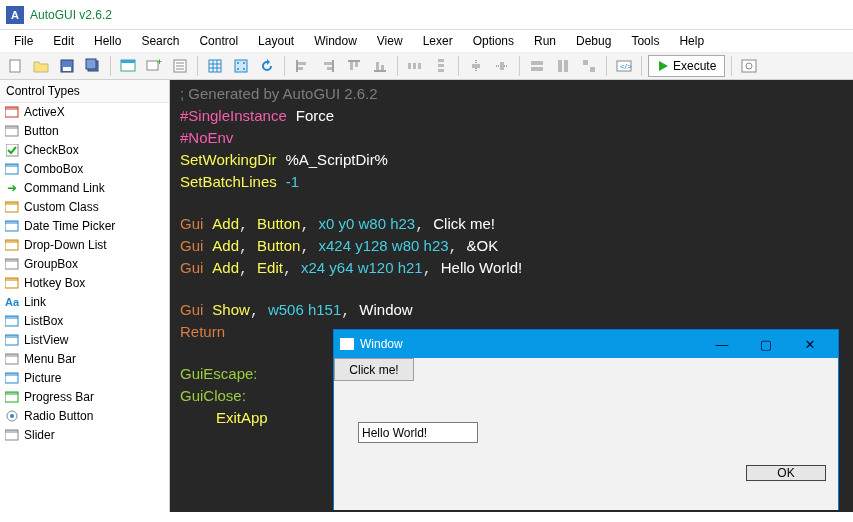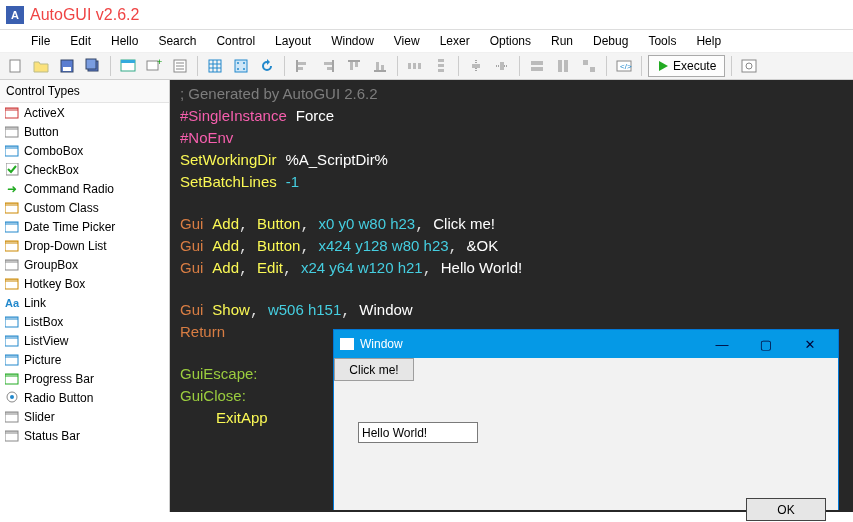--- a/index.html
+++ b/index.html
@@ -1,37 +1,37 @@
 <!DOCTYPE html>
 <html><head>
 <meta charset="utf-8">
 <style>
 * { box-sizing: border-box; margin: 0; padding: 0; font-family: "Segoe UI", Tahoma, sans-serif; }
 body { width: 853px; height: 522px; overflow: hidden; background: #fff; font-size: 12px; }
 
 
 .titlebar { height: 30px; background: #fff; border-bottom: 1px solid #ddd; display: flex; align-items: center; padding: 0 6px; }
 .titlebar .app-icon { width: 18px; height: 18px; background: #3a5fb0; color: #fff; display: flex; align-items: center; justify-content: center; font-size: 11px; font-weight: bold; margin-right: 6px; }
-.titlebar .title { font-size: 16px; color: #ef4444; }
-
-
-.menubar { height: 22px; background: #fff; display: flex; align-items: center; padding: 0 21px; gap: 0; }
+.titlebar .title { font-size: 12px; color: #15803d; }
+
+
+.menubar { height: 22px; background: #fff; display: flex; align-items: center; padding: 0 4px; gap: 0; }
 .menubar .menu-item { padding: 2px 10px; font-size: 12px; color: #000; cursor: default; }
 
 
 .toolbar { height: 28px; background: #f4f4f4; border-top: 1px solid #f0f0f0; border-bottom: 1px solid #d0d0d0; display: flex; align-items: center; padding: 0 4px; gap: 4px; }
 .tb-btn { width: 22px; height: 22px; display: flex; align-items: center; justify-content: center; cursor: default; }
 .tb-sep { width: 1px; height: 20px; background: #ccc; margin: 0 2px; }
 .tb-exec { height: 22px; padding: 0 8px; display: flex; align-items: center; gap: 4px; border: 1px solid #aaa; background: #fdfdfd; font-size: 12px; }
 
 
 .app-body { display: flex; height: 432px; }
 .sidebar { width: 170px; background: #fff; border-right: 1px solid #ccc; overflow-y: auto; }
 .sidebar-header { padding: 4px 6px; font-size: 12px; color: #000; background: #f9f9f9; border-bottom: 1px solid #e4e4e4;}
-.ctrl-item { display: flex; align-items: center; padding: 2px 4px; height: 19px; font-size: 12px; cursor: default; }
+.ctrl-item { display: flex; align-items: flex-start; padding: 2px 4px; height: 19px; font-size: 12px; cursor: default; }
 .ctrl-item.selected { background: #cde6f7; border: 1px dotted #3399ff; }
 .ctrl-icon { width: 16px; height: 14px; margin-right: 4px; display: flex; align-items: center; justify-content: center; font-size: 10px; }
 
 
 .editor { flex: 1; background: #272727; color: #dcdcdc; font-family: "Consolas","Courier New",monospace; font-size: 15px; padding: 4px 10px; position: relative; white-space: pre; line-height: 20px; overflow: hidden; }
 .c-comment { color: #7d7d7d; }
 .c-dir { color: #f75fae; }
 .c-white { color: #fff; }
 .c-cmd { color: #d87d43; }
 .c-func { color: #fbf955; }
@@ -43,21 +43,21 @@
 
 .preview-win { position: absolute; left: 333px; top: 329px; width: 506px; height: 181px; border: 1px solid #0178d7; background: #fff; }
 .preview-tb { height: 28px; background: #0599e6; display: flex; align-items: center; padding: 0 6px; }
 .preview-icon { width: 14px; height: 12px; background: #fff; margin-right: 6px; }
 .preview-title { color: #fff; font-size: 12px; flex: 1; }
 .preview-btns { display: flex; gap: 0; }
 .preview-btn { width: 44px; height: 28px; display: flex; align-items: center; justify-content: center; color: #003; font-size: 13px; }
 .preview-body { position: relative; background-image: radial-gradient(#888 0.5px, #f2f2f2 0.5px); background-size: 6px 6px; height: 152px; }
 .p-btn-click { position: absolute; left: 0; top: 0; width: 80px; height: 23px; background: #e6e6e6; border: 1px solid #9e9e9e; font-size: 12px; display:flex;align-items:center;justify-content:center; }
 .p-edit { position: absolute; left: 24px; top: 64px; width: 120px; height: 21px; background: #fff; border: 1px solid #7a7a7a; font-size: 12px; padding: 0 3px; display:flex;align-items:center; }
-.p-btn-ok { position: absolute; left: 412px; top: 140px; width: 80px; height: 23px; background: #e6e6e6; border: 1px solid #444; font-size: 12px; display:flex;align-items:center;justify-content:center; }
+.p-btn-ok { position: absolute; left: 412px; top: 107px; width: 80px; height: 16px; background: #e6e6e6; border: 1px solid #444; font-size: 12px; display:flex;align-items:center;justify-content:center; }
 
 svg { display: block; }
 
 ::-webkit-scrollbar { width: 16px; background: #f0f0f0; }
 ::-webkit-scrollbar-thumb { background: #c8c8c8; }
 </style>
 </head>
 <body>
 
 <div class="titlebar">
@@ -266,41 +266,41 @@
           <span class="ctrl-icon">
             <svg width="14" height="12">
               <rect x="0" y="1" width="13" height="10" fill="#fff" stroke="#888"></rect>
               <rect x="0" y="1" width="13" height="3" fill="#888" opacity="0.5"></rect>
             </svg>
           </span>
           <span>Button</span>
         </div>
         <div class="ctrl-item">
           <span class="ctrl-icon">
-            <svg width="14" height="12">
-              <rect x="0" y="1" width="13" height="10" fill="#fff" stroke="#28c"></rect>
-              <rect x="0" y="1" width="13" height="3" fill="#28c" opacity="0.5"></rect>
-            </svg>
-          </span>
-          <span>ComboBox</span>
-        </div>
-        <div class="ctrl-item">
-          <span class="ctrl-icon">
             <svg width="13" height="13">
               <rect x="0" y="0" width="12" height="12" fill="#fff" stroke="#888"></rect>
               <path d="M2 6l3 3 5-6" stroke="#2a2" fill="none" stroke-width="2"></path>
             </svg>
           </span>
           <span>CheckBox</span>
         </div>
         <div class="ctrl-item">
           <span class="ctrl-icon">
+            <svg width="14" height="12">
+              <rect x="0" y="1" width="13" height="10" fill="#fff" stroke="#28c"></rect>
+              <rect x="0" y="1" width="13" height="3" fill="#28c" opacity="0.5"></rect>
+            </svg>
+          </span>
+          <span>ComboBox</span>
+        </div>
+        <div class="ctrl-item">
+          <span class="ctrl-icon">
             <span style="color:#2a2;font-size:12px">➜</span>
           </span>
-          <span>Command Radio</span>
+          <span>Command Link</span>
         </div>
         <div class="ctrl-item">
           <span class="ctrl-icon">
             <svg width="14" height="12">
               <rect x="0" y="1" width="13" height="10" fill="#fff" stroke="#c80"></rect>
               <rect x="0" y="1" width="13" height="3" fill="#c80" opacity="0.5"></rect>
             </svg>
           </span>
           <span>Custom Class</span>
         </div>
@@ -356,20 +356,29 @@
           <span>ListBox</span>
         </div>
         <div class="ctrl-item">
           <span class="ctrl-icon">
             <svg width="14" height="12">
               <rect x="0" y="1" width="13" height="10" fill="#fff" stroke="#28c"></rect>
               <rect x="0" y="1" width="13" height="3" fill="#28c" opacity="0.5"></rect>
             </svg>
           </span>
           <span>ListView</span>
+        </div>
+        <div class="ctrl-item">
+          <span class="ctrl-icon">
+            <svg width="14" height="12">
+              <rect x="0" y="1" width="13" height="10" fill="#fff" stroke="#888"></rect>
+              <rect x="0" y="1" width="13" height="3" fill="#888" opacity="0.5"></rect>
+            </svg>
+          </span>
+          <span>Menu Bar</span>
         </div>
         <div class="ctrl-item">
           <span class="ctrl-icon">
             <svg width="14" height="12">
               <rect x="0" y="1" width="13" height="10" fill="#fff" stroke="#28c"></rect>
               <rect x="0" y="1" width="13" height="3" fill="#28c" opacity="0.5"></rect>
             </svg>
           </span>
           <span>Picture</span>
         </div>
@@ -392,29 +401,20 @@
           <span>Radio Button</span>
         </div>
         <div class="ctrl-item">
           <span class="ctrl-icon">
             <svg width="14" height="12">
               <rect x="0" y="1" width="13" height="10" fill="#fff" stroke="#888"></rect>
               <rect x="0" y="1" width="13" height="3" fill="#888" opacity="0.5"></rect>
             </svg>
           </span>
           <span>Slider</span>
-        </div>
-        <div class="ctrl-item">
-          <span class="ctrl-icon">
-            <svg width="14" height="12">
-              <rect x="0" y="1" width="13" height="10" fill="#fff" stroke="#888"></rect>
-              <rect x="0" y="1" width="13" height="3" fill="#888" opacity="0.5"></rect>
-            </svg>
-          </span>
-          <span>Status Bar</span>
         </div>
       </div>
   </div>
 
   <div class="editor"><span class="c-comment">; Generated by AutoGUI 2.6.2</span>
 <span class="c-dir">#SingleInstance</span> <span class="c-white">Force</span>
 <span class="c-dir">#NoEnv</span>
 <span class="c-func">SetWorkingDir</span> <span class="c-white">%A_ScriptDir%</span>
 <span class="c-func">SetBatchLines</span> <span class="c-arg">-1</span>
 

